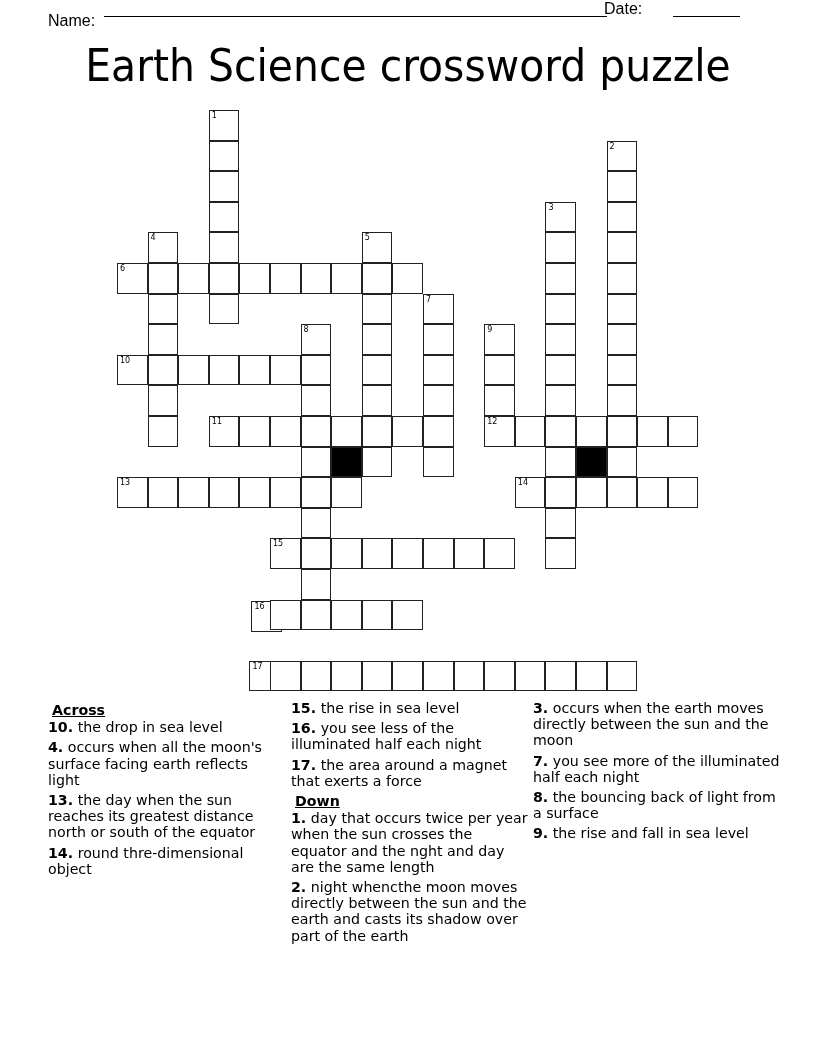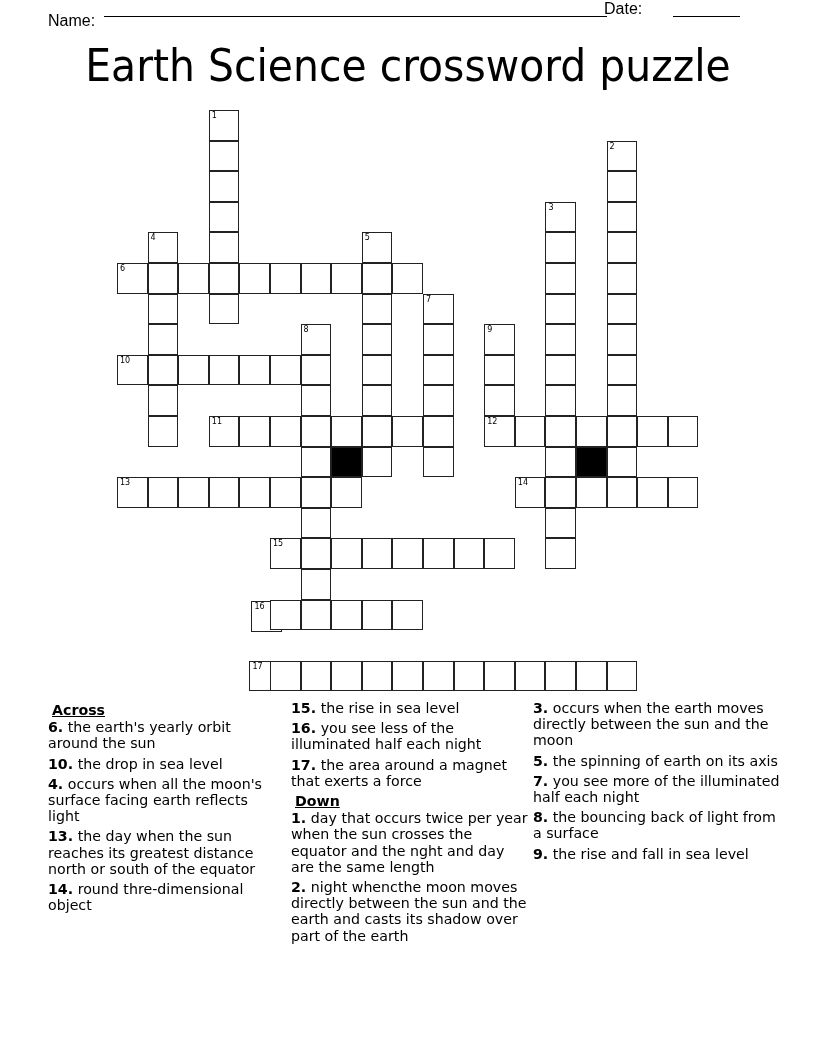--- a/index.html
+++ b/index.html
@@ -191,35 +191,33 @@
     <div class="cell" style="left: 397.8px; top: 550.8px;"></div>
     <div class="cell" style="left: 428.4px; top: 550.8px;"></div>
     <div class="cell" style="left: 459px; top: 550.8px;"></div>
     <div class="cell" style="left: 489.6px; top: 550.8px;"></div>
     <div class="cell black" style="left: 214.2px; top: 336.6px;"></div>
     <div class="cell black" style="left: 459px; top: 336.6px;"></div>
   </div>
 
 <div class="clues col1">
   <div class="clue-heading">Across</div>
-  <div class="clue"><b>6.</b><span> the earth's yearly orbit around the sun</span></div>
   <div class="clue"><b>10.</b><span> the drop in sea level</span></div>
   <div class="clue"><b>4.</b><span> occurs when all the moon's surface facing earth reflects light</span></div>
   <div class="clue"><b>13.</b><span> the day when the sun reaches its greatest distance north or south of the equator</span></div>
   <div class="clue"><b>14.</b><span> round thre-dimensional object</span></div>
 </div>
 
 <div class="clues col2">
   <div class="clue"><b>15.</b><span> the rise in sea level</span></div>
   <div class="clue"><b>16.</b><span> you see less of the illuminated half each night</span></div>
   <div class="clue"><b>17.</b><span> the area around a magnet that exerts a force</span></div>
   <div class="clue-heading">Down</div>
   <div class="clue"><b>1.</b><span> day that occurs twice per year when the sun crosses the equator and the nght and day are the same length</span></div>
   <div class="clue"><b>2.</b><span> night whencthe moon moves directly between the sun and the earth and casts its shadow over part of the earth</span></div>
 </div>
 
 <div class="clues col3">
   <div class="clue"><b>3.</b><span> occurs when the earth moves directly between the sun and the moon</span></div>
-  <div class="clue"><b>5.</b><span> the spinning of earth on its axis</span></div>
   <div class="clue"><b>7.</b><span> you see more of the illuminated half each night</span></div>
   <div class="clue"><b>8.</b><span> the bouncing back of light from a surface</span></div>
   <div class="clue"><b>9.</b><span> the rise and fall in sea level</span></div>
 </div>
 
 </body></html>

